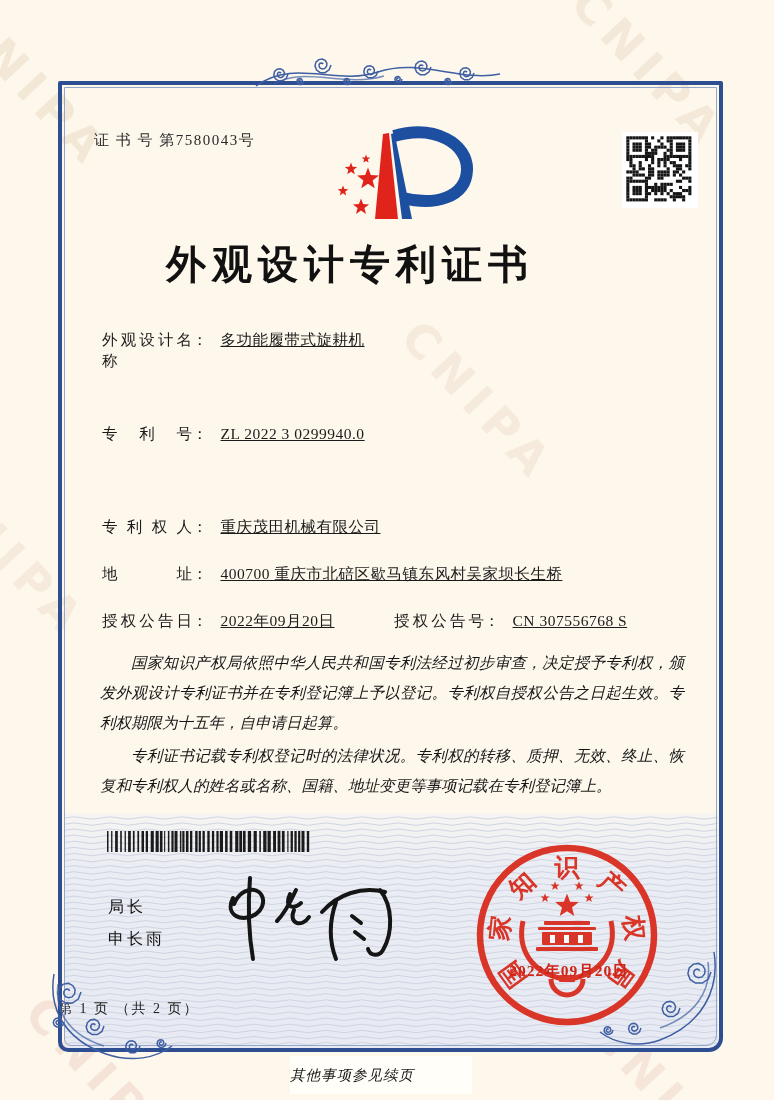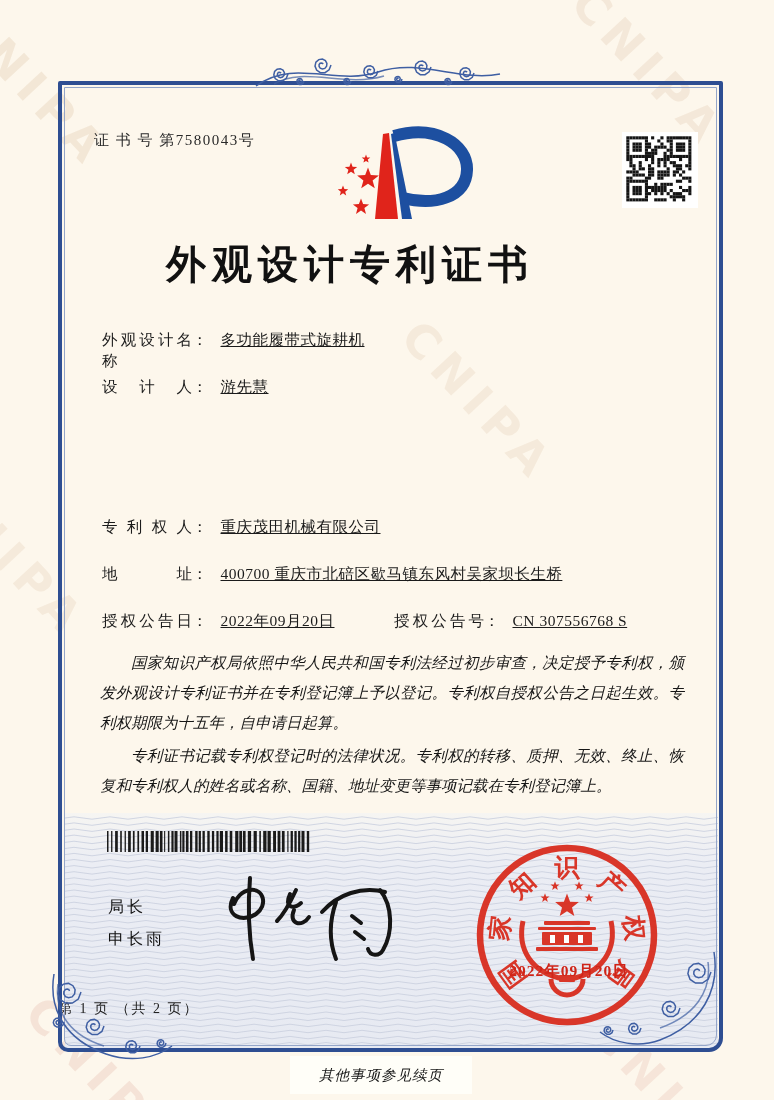--- a/index.html
+++ b/index.html
@@ -28,21 +28,21 @@
   .barcode{position:absolute;left:107px;top:831px;z-index:3;}
   .bureau{position:absolute;left:108px;z-index:3;font-family:"Liberation Sans",sans-serif;
           font-size:16px;letter-spacing:3px;color:#111;font-weight:500;text-align:center;}
   .sig{position:absolute;left:212px;top:858px;z-index:3;}
   .seal{position:absolute;left:467px;top:835px;z-index:3;opacity:.93;}
   .seal-date{position:absolute;left:488px;top:961px;width:162px;text-align:center;z-index:4;
              font-size:15.5px;font-weight:600;letter-spacing:1px;color:#cf2418;}
   .pageinfo{position:absolute;left:58px;top:1000px;width:665px;text-align:left;z-index:3;
             font-size:14px;letter-spacing:2px;color:#222;}
   .note-box{position:absolute;left:290px;top:1056px;width:182px;height:38px;z-index:4;
-            background:#fffef8;display:flex;align-items:center;justify-content:center;}
+            background:#fffef8;display:flex;align-items:center;justify-content:flex-start;}
   .note-box span{font-size:14.5px;font-style:italic;letter-spacing:1px;color:#161616;}
   .flourish{position:absolute;z-index:6;pointer-events:none;}
 </style>
 </head>
 <body>
 
 <div class="page">
 
   <div id="wm-layer">
       <div class="wm" style="left: -16px; top: -4px; color: rgba(205, 168, 132, 0.2);">CNIPA</div>
@@ -353,22 +353,22 @@
         <polygon points="13.0,63.5 14.4,67.1 18.2,67.3 15.2,69.7 16.2,73.4 13.0,71.3 9.8,73.4 10.8,69.7 7.8,67.3 11.6,67.1"></polygon>
         <polygon points="31.0,76.5 33.1,82.1 39.1,82.4 34.4,86.1 36.0,91.9 31.0,88.6 26.0,91.9 27.6,86.1 22.9,82.4 28.9,82.1"></polygon>
       </g>
   </svg>
 
   <div class="title">外观设计专利证书</div>
 
   <div class="frow" style="top:330px">
     <span class="flabel">外观设计名称</span><span>：</span><span class="fvalue">多功能履带式旋耕机</span>
   </div>
-  <div class="frow" style="top:377px">
-    <span class="flabel">设计人</span><span>：</span><span class="fvalue">游先慧</span>
+  <div class="frow" style="top:424px">
+    <span class="flabel">专利号</span><span>：</span><span class="fvalue">ZL 2022 3 0299940.0</span>
   </div>
   <div class="frow" style="top:517px">
     <span class="flabel">专利权人</span><span>：</span><span class="fvalue">重庆茂田机械有限公司</span>
   </div>
   <div class="frow" style="top:564px">
     <span class="flabel">地址</span><span>：</span><span class="fvalue">400700 重庆市北碚区歇马镇东风村吴家坝长生桥</span>
   </div>
   <div class="frow" style="top:611px">
     <span class="flabel">授权公告日</span><span>：</span><span class="fvalue">2022年09月20日</span>
     <span class="fpair2"><span class="flabel">授权公告号</span><span>：</span><span class="fvalue">CN 307556768 S</span></span>

